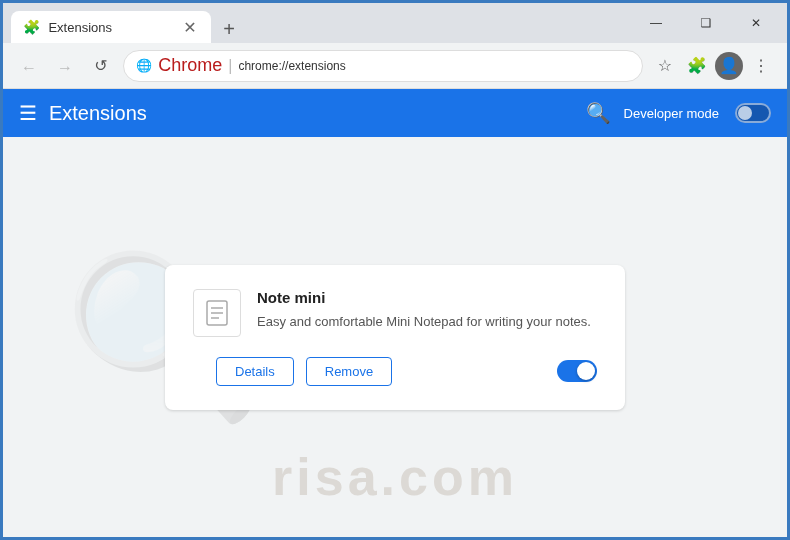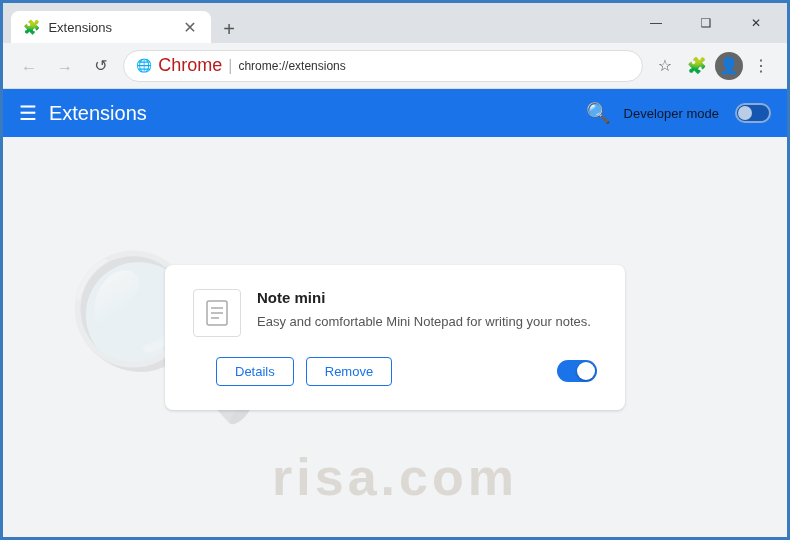--- a/index.html
+++ b/index.html
@@ -101,21 +101,21 @@
       background: #1a73e8;
       height: 48px;
       display: flex;
       align-items: center;
       padding: 0 16px;
       gap: 12px;
     }
     .hamburger { color: #fff; font-size: 20px; cursor: pointer; }
     .ext-title { color: #fff; font-size: 20px; font-weight: 500; flex: 1; }
     .search-icon-header { color: #fff; font-size: 20px; cursor: pointer; }
-    .dev-mode-label { color: #0f172a; font-size: 13px; }
+    .dev-mode-label { color: #ffffff; font-size: 13px; }
     .toggle {
       width: 36px; height: 20px; background: #1557b0; border-radius: 10px;
       position: relative; cursor: pointer; margin-left: 4px;
       border: 2px solid rgba(255,255,255,0.5);
     }
     .toggle .knob {
       width: 14px; height: 14px; background: rgba(255,255,255,0.7); border-radius: 50%;
       position: absolute; top: 1px; left: 1px; transition: left 0.2s;
     }
 

